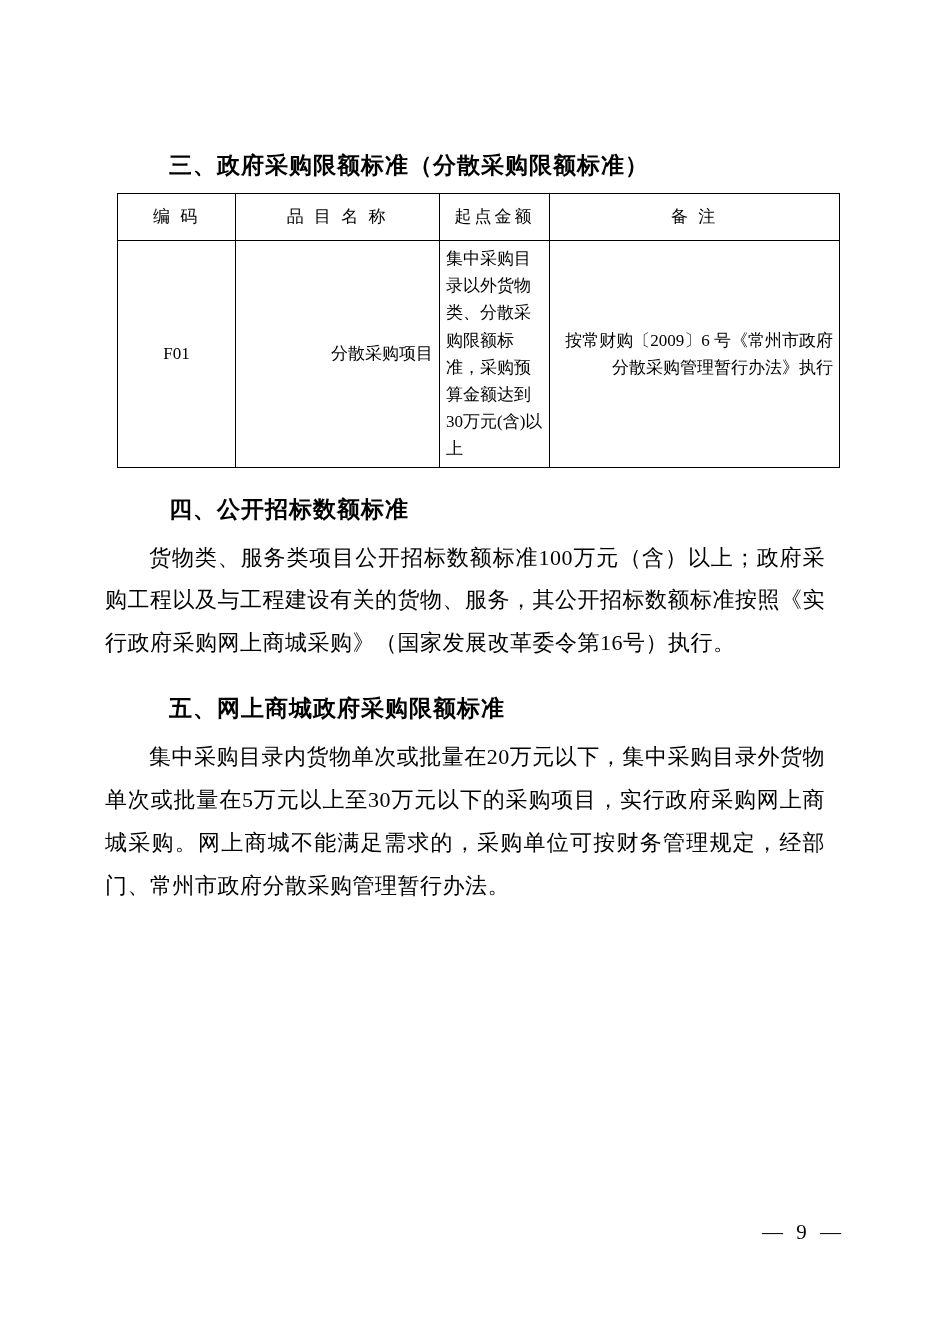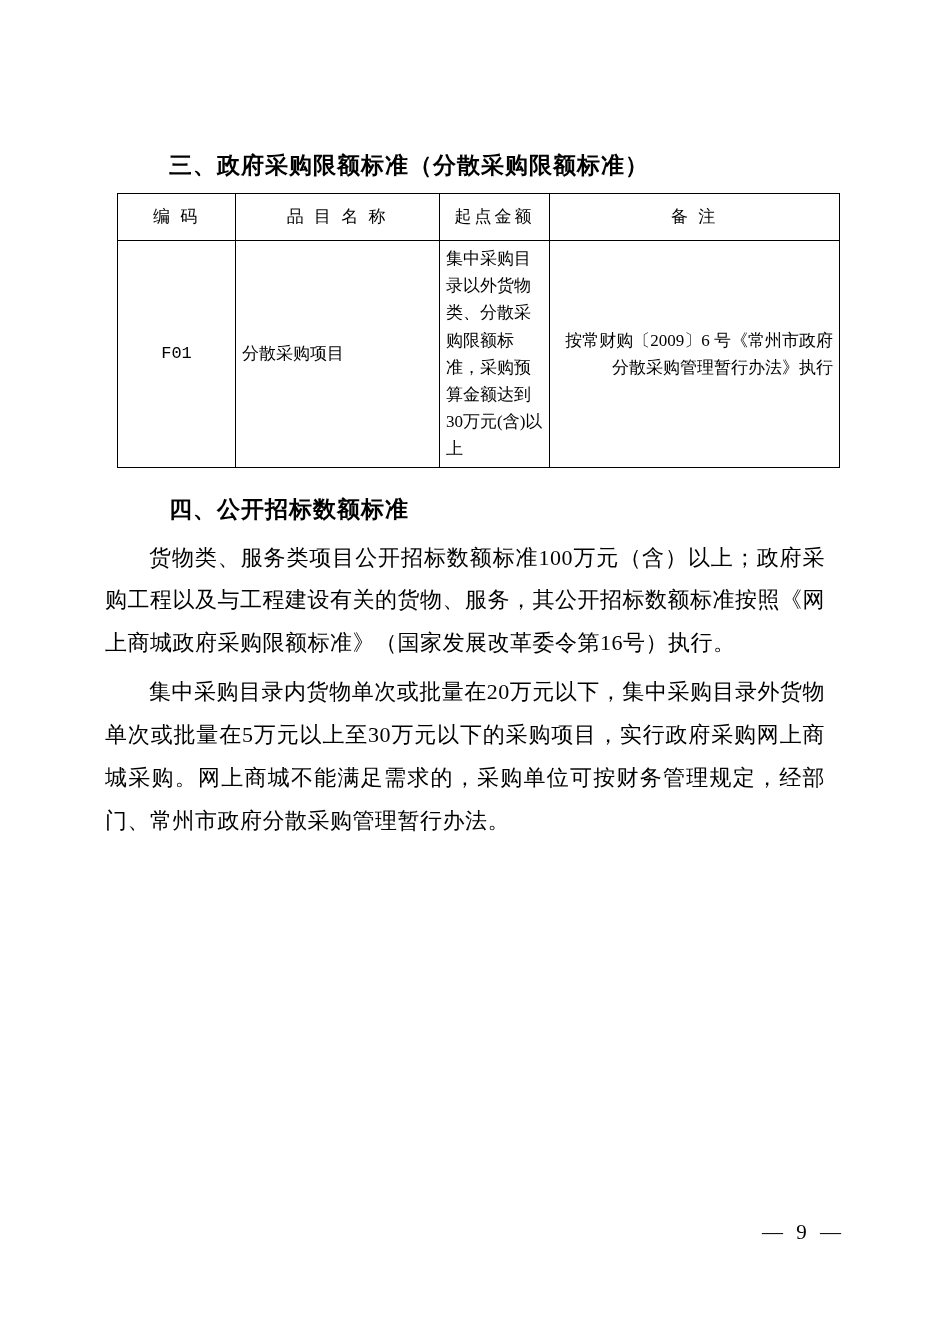--- a/index.html
+++ b/index.html
@@ -56,24 +56,24 @@
     letter-spacing: 3px;
   }
   .col-code { width: 118px; }
   .col-name { width: 204px; }
   .col-amount { width: 110px; }
   .col-remark { width: 290px; }
 
   td.cell-code {
     text-align: center;
     font-size: 19px;
-    font-family: Liberation Mono, monospace;
+    font-family: Liberation Serif, serif;
   }
   td.cell-name {
-    text-align: left;
+    text-align: right;
     font-size: 17px;
   }
   td.cell-amount {
     text-align: left;
     font-size: 17px;
     line-height: 1.75;
     vertical-align: top;
     padding-top: 8px;
   }
   td.cell-remark {
@@ -128,19 +128,20 @@
       <tr style="height:212px;">
         <td class="cell-code">F01</td>
         <td class="cell-name">分散采购项目</td>
         <td class="cell-amount">集中采购目录以外货物类、分散采购限额标准，采购预算金额达到30万元(含)以上</td>
         <td class="cell-remark">按常财购〔2009〕6 号《常州市政府分散采购管理暂行办法》执行</td>
       </tr>
     </tbody>
   </table>
 
   <h2 class="section-heading heading-2">四、公开招标数额标准</h2>
-  <p class="body-text">货物类、服务类项目公开招标数额标准100万元（含）以上；政府采购工程以及与工程建设有关的货物、服务，其公开招标数额标准按照《网上商城政府采购限额标准》（国家发展改革委令第16号）执行。</p>
+  <p class="body-text">货物类、服务类项目公开招标数额标准100万元（含）以上；政府采购工程以及与工程建设有关的货物、服务，其公开招标数额标准按照《实行政府采购网上商城采购》（国家发展改革委令第16号）执行。</p>
 
+  <h2 class="section-heading heading-3">五、网上商城政府采购限额标准</h2>
   <p class="body-text">集中采购目录内货物单次或批量在20万元以下，集中采购目录外货物单次或批量在5万元以上至30万元以下的采购项目，实行政府采购网上商城采购。网上商城不能满足需求的，采购单位可按财务管理规定，经部门、常州市政府分散采购管理暂行办法。</p>
 
 </div>
 
 <div class="page-number">— 9 —</div>
 
 </body></html>

